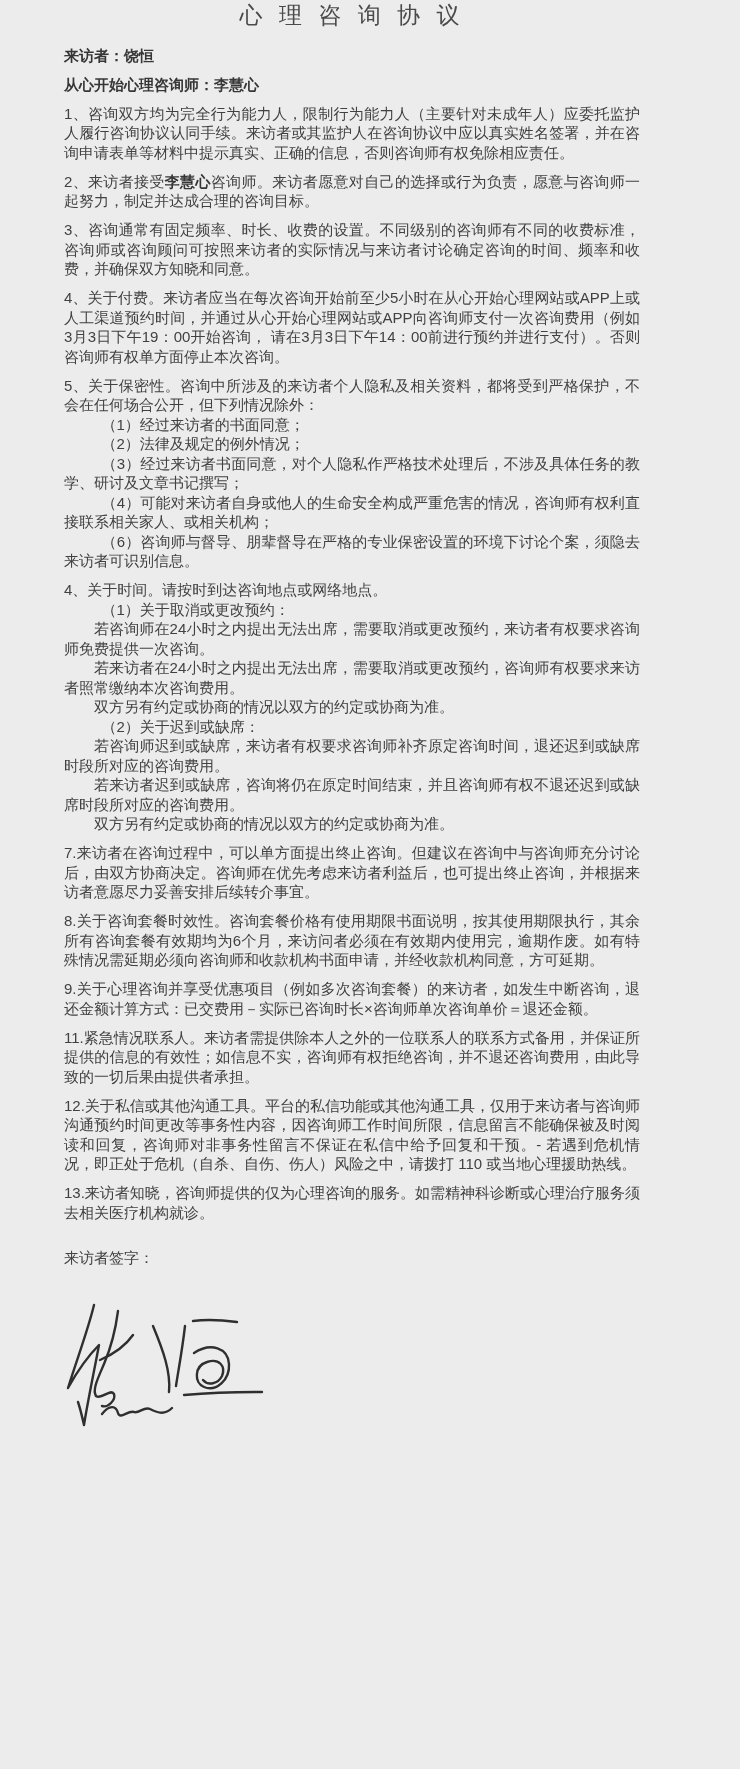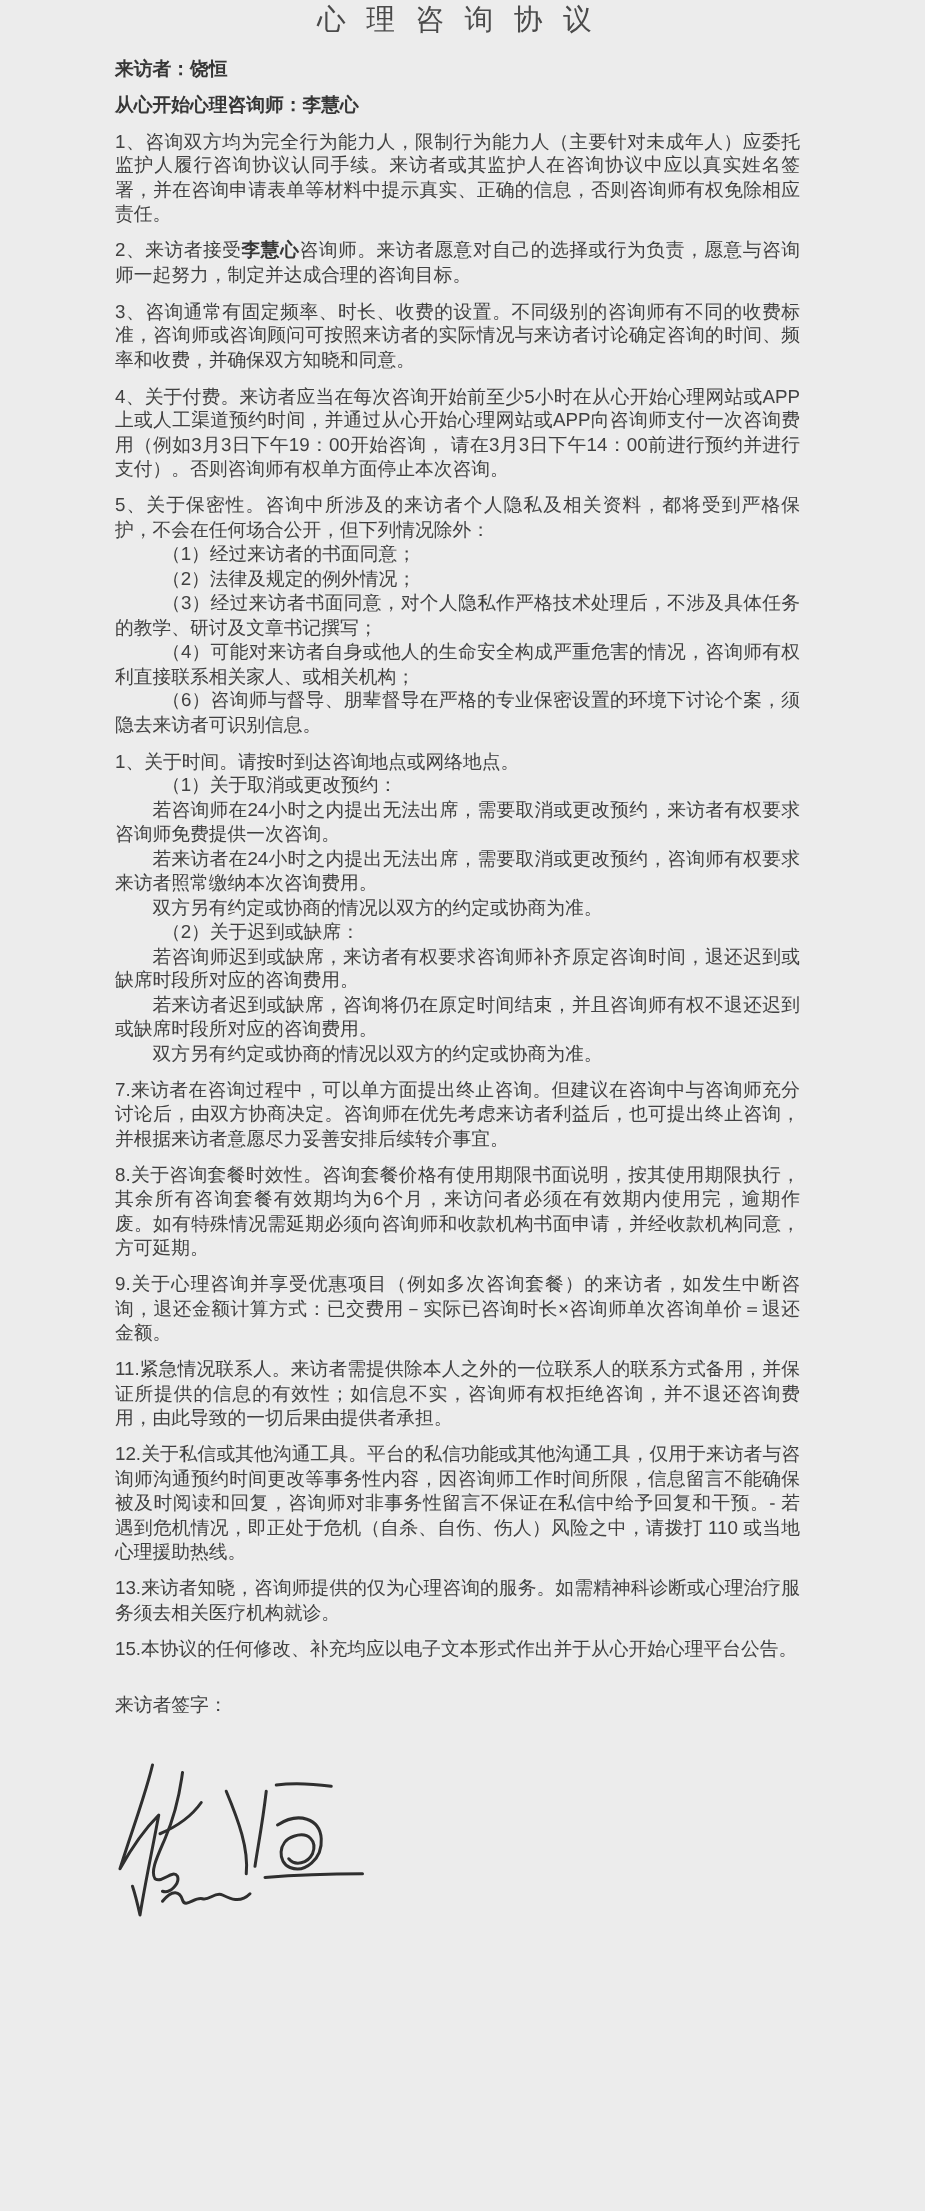--- a/index.html
+++ b/index.html
@@ -10,21 +10,21 @@
     width: 740px;
     min-height: 1769px;
     background: #ececec;
     color: #414141;
     font-family: "Liberation Sans", "DejaVu Sans", sans-serif;
   }
   .page {
     box-sizing: border-box;
     width: 740px;
     min-height: 1769px;
-    padding: 3px 100px 26px 92px;
+    padding: 3px 100px 26px 64px;
     font-size: 15px;
     line-height: 19.5px;
     text-align: justify;
   }
   .doc-title {
     margin: 0 0 18px 0;
     text-align: center;
     font-size: 23px;
     line-height: 25px;
     font-weight: normal;
@@ -77,21 +77,21 @@
       </div>
       <div class="para">
         <div class="block"><span>5、关于保密性。咨询中所涉及的来访者个人隐私及相关资料，都将受到严格保护，不会在任何场合公开，但下列情况除外：</span></div>
         <div class="block indent-item"><span>（1）经过来访者的书面同意；</span></div>
         <div class="block indent-item"><span>（2）法律及规定的例外情况；</span></div>
         <div class="block indent-item"><span>（3）经过来访者书面同意，对个人隐私作严格技术处理后，不涉及具体任务的教学、研讨及文章书记撰写；</span></div>
         <div class="block indent-item"><span>（4）可能对来访者自身或他人的生命安全构成严重危害的情况，咨询师有权利直接联系相关家人、或相关机构；</span></div>
         <div class="block indent-item"><span>（6）咨询师与督导、朋辈督导在严格的专业保密设置的环境下讨论个案，须隐去来访者可识别信息。</span></div>
       </div>
       <div class="para">
-        <div class="block"><span>1、关于时间。请按时到达咨询地点或网络地点。</span></div>
+        <div class="block"><span>4、关于时间。请按时到达咨询地点或网络地点。</span></div>
         <div class="block indent-item"><span>（1）关于取消或更改预约：</span></div>
         <div class="block indent-sub"><span>若咨询师在24小时之内提出无法出席，需要取消或更改预约，来访者有权要求咨询师免费提供一次咨询。</span></div>
         <div class="block indent-sub"><span>若来访者在24小时之内提出无法出席，需要取消或更改预约，咨询师有权要求来访者照常缴纳本次咨询费用。</span></div>
         <div class="block indent-sub"><span>双方另有约定或协商的情况以双方的约定或协商为准。</span></div>
         <div class="block indent-item"><span>（2）关于迟到或缺席：</span></div>
         <div class="block indent-sub"><span>若咨询师迟到或缺席，来访者有权要求咨询师补齐原定咨询时间，退还迟到或缺席时段所对应的咨询费用。</span></div>
         <div class="block indent-sub"><span>若来访者迟到或缺席，咨询将仍在原定时间结束，并且咨询师有权不退还迟到或缺席时段所对应的咨询费用。</span></div>
         <div class="block indent-sub"><span>双方另有约定或协商的情况以双方的约定或协商为准。</span></div>
       </div>
       <div class="para">
@@ -105,23 +105,20 @@
       </div>
       <div class="para">
         <div class="block"><span>11.紧急情况联系人。来访者需提供除本人之外的一位联系人的联系方式备用，并保证所提供的信息的有效性；如信息不实，咨询师有权拒绝咨询，并不退还咨询费用，由此导致的一切后果由提供者承担。</span></div>
       </div>
       <div class="para">
         <div class="block"><span>12.关于私信或其他沟通工具。平台的私信功能或其他沟通工具，仅用于来访者与咨询师沟通预约时间更改等事务性内容，因咨询师工作时间所限，信息留言不能确保被及时阅读和回复，咨询师对非事务性留言不保证在私信中给予回复和干预。- 若遇到危机情况，即正处于危机（自杀、自伤、伤人）风险之中，请拨打 110 或当地心理援助热线。</span></div>
       </div>
       <div class="para">
         <div class="block"><span>13.来访者知晓，咨询师提供的仅为心理咨询的服务。如需精神科诊断或心理治疗服务须去相关医疗机构就诊。</span></div>
       </div>
-      <div class="para">
-        <div class="block"><span>15.本协议的任何修改、补充均应以电子文本形式作出并于从心开始心理平台公告。</span></div>
-      </div>
     </div>
 
   <div class="signature-section">
     <div class="sig-label">来访者签字：</div>
 
     <svg class="sig-canvas" width="220" height="140" viewBox="0 0 220 140" fill="none" stroke="#2f2f2f" stroke-width="2.4" stroke-linecap="round" stroke-linejoin="round">
       <path d="M28,7 C22,32 12,58 2,90 C12,72 24,56 33,47 C28,74 22,102 18,127 C16,118 14,110 12,104"></path>
       <path d="M52,13 C49,36 44,52 38,66 C32,80 26,92 30,98 C36,102 44,90 48,96 C50,102 42,110 36,108"></path>
       <path d="M34,62 C48,56 60,47 67,37"></path>
       <path d="M87,28 C97,52 105,74 103,94"></path>

